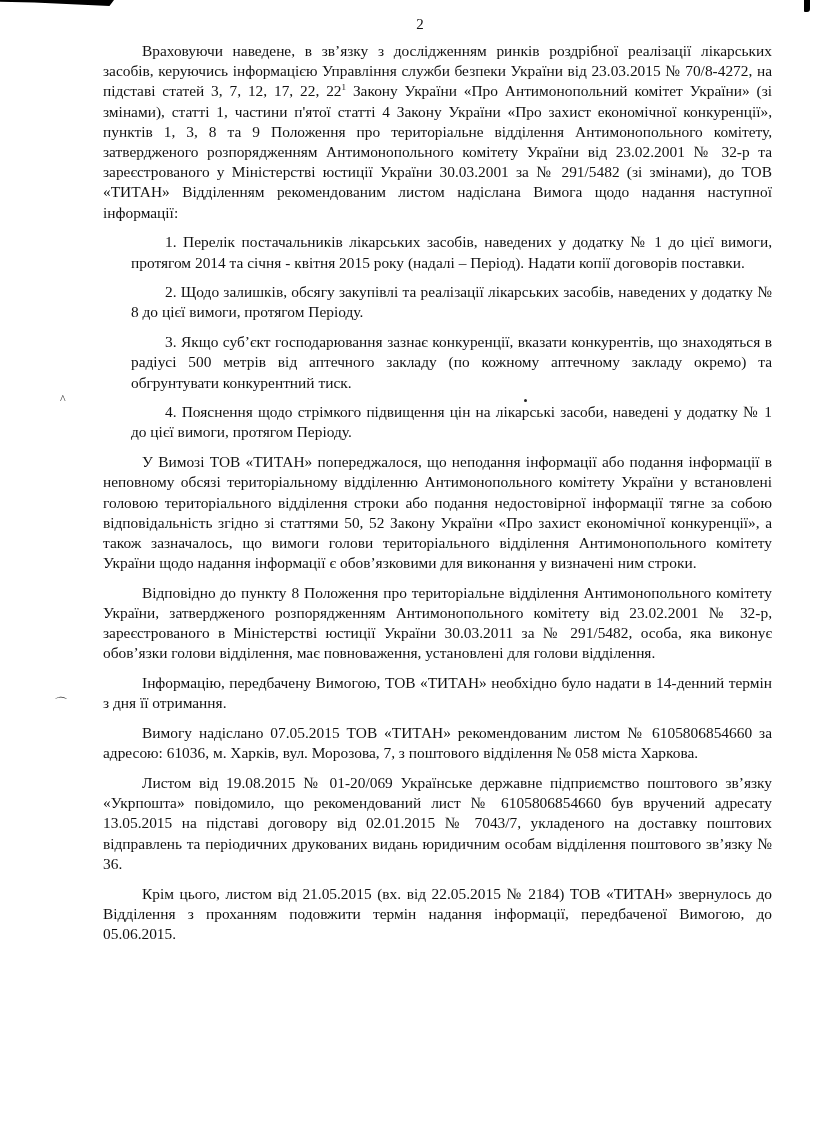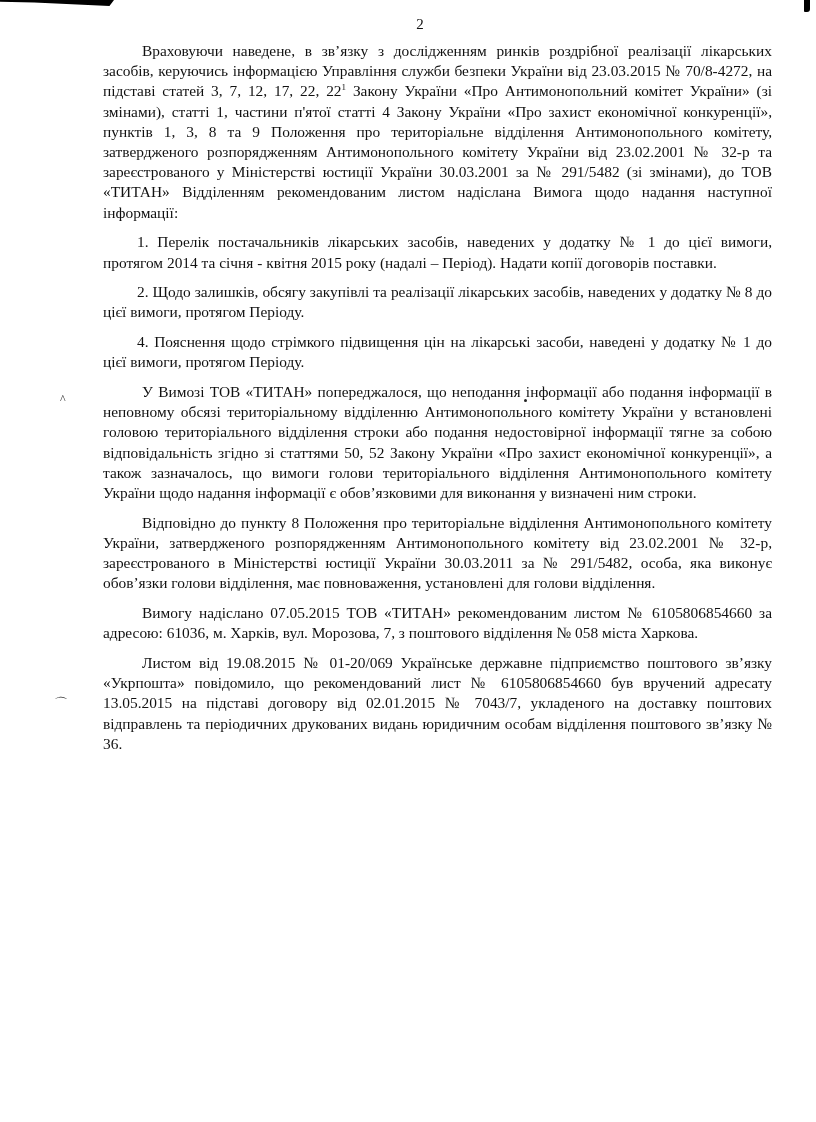--- a/index.html
+++ b/index.html
@@ -68,37 +68,41 @@
       font-size: 15.4px;
       line-height: 20.2px;
     }
     .para {
       margin: 0 0 9.5px 0;
       text-indent: 39px;
       text-align: justify;
     }
     .para.item {
       text-indent: 34px;
+      margin-left: 28px;
     }
     .para.last { margin-bottom: 0; }
     sup { font-size: 9px; line-height: 0; vertical-align: 6px; }
   </style>
 </head>
 <body>
 
 <div class="scan-mark-top-left"></div>
 <div class="scan-mark-top-right"></div>
 <div class="margin-mark m1">^</div>
 <div class="margin-mark m2">⌒</div>
 <div class="stray-dot"></div>
 
 <div class="page-number">2</div>
 
 <div class="content">
   <p class="para"><span>Враховуючи наведене, в зв’язку з дослідженням ринків роздрібної реалізації лікарських засобів, керуючись інформацією Управління служби безпеки України від 23.03.2015 № 70/8-4272, на підставі статей 3, 7, 12, 17, 22, 22</span><sup>1</sup><span> Закону України «Про Антимонопольний комітет України» (зі змінами), статті 1, частини п'ятої статті 4 Закону України «Про захист економічної конкуренції», пунктів 1, 3, 8 та 9 Положення про територіальне відділення Антимонопольного комітету, затвердженого розпорядженням Антимонопольного комітету України від 23.02.2001 № 32-р та зареєстрованого у Міністерстві юстиції України 30.03.2001 за № 291/5482 (зі змінами), до ТОВ «ТИТАН» Відділенням рекомендованим листом надіслана Вимога щодо надання наступної інформації:</span></p>
   <p class="para item">1.  Перелік постачальників лікарських засобів, наведених у додатку № 1 до цієї вимоги, протягом 2014 та січня - квітня 2015 року (надалі – Період). Надати копії договорів поставки.</p>
   <p class="para item">2. Щодо залишків, обсягу закупівлі та реалізації лікарських засобів, наведених у додатку № 8 до цієї вимоги, протягом Періоду.</p>
+  <p class="para item">3. Якщо суб’єкт господарювання зазнає конкуренції, вказати  конкурентів, що знаходяться в радіусі 500 метрів від аптечного закладу (по кожному аптечному закладу окремо) та обгрунтувати конкурентний тиск.</p>
   <p class="para item">4. Пояснення щодо стрімкого підвищення цін на лікарські засоби, наведені у додатку № 1 до цієї вимоги, протягом Періоду.</p>
   <p class="para">У Вимозі ТОВ «ТИТАН» попереджалося, що неподання інформації або подання інформації в неповному обсязі територіальному відділенню Антимонопольного комітету України у встановлені головою територіального відділення строки або подання недостовірної інформації тягне за собою відповідальність згідно зі статтями 50, 52 Закону України «Про захист економічної конкуренції», а також зазначалось, що вимоги голови територіального відділення Антимонопольного комітету України щодо надання інформації є обов’язковими для виконання у визначені ним строки.</p>
   <p class="para">Відповідно до пункту 8 Положення про територіальне відділення Антимонопольного комітету України, затвердженого розпорядженням Антимонопольного комітету від 23.02.2001 № 32-р, зареєстрованого в Міністерстві юстиції України 30.03.2011 за № 291/5482, особа, яка виконує обов’язки голови відділення, має повноваження, установлені для голови відділення.</p>
+  <p class="para">Інформацію, передбачену Вимогою, ТОВ «ТИТАН» необхідно було надати в 14-денний термін з дня її отримання.</p>
   <p class="para">Вимогу надіслано 07.05.2015 ТОВ «ТИТАН» рекомендованим листом № 6105806854660 за адресою: 61036, м. Харків, вул. Морозова, 7, з поштового відділення № 058 міста Харкова.</p>
   <p class="para">Листом від 19.08.2015 № 01-20/069 Українське державне підприємство поштового зв’язку «Укрпошта» повідомило, що рекомендований лист № 6105806854660 був вручений адресату 13.05.2015 на підставі договору від 02.01.2015 № 7043/7, укладеного на доставку поштових відправлень та періодичних друкованих видань юридичним особам відділення поштового зв’язку № 36.</p>
+  <p class="para last">Крім цього, листом від 21.05.2015 (вх. від 22.05.2015 № 2184) ТОВ «ТИТАН» звернулось до Відділення з проханням подовжити термін надання інформації, передбаченої Вимогою, до 05.06.2015.</p>
 </div>
 
 </body></html>

